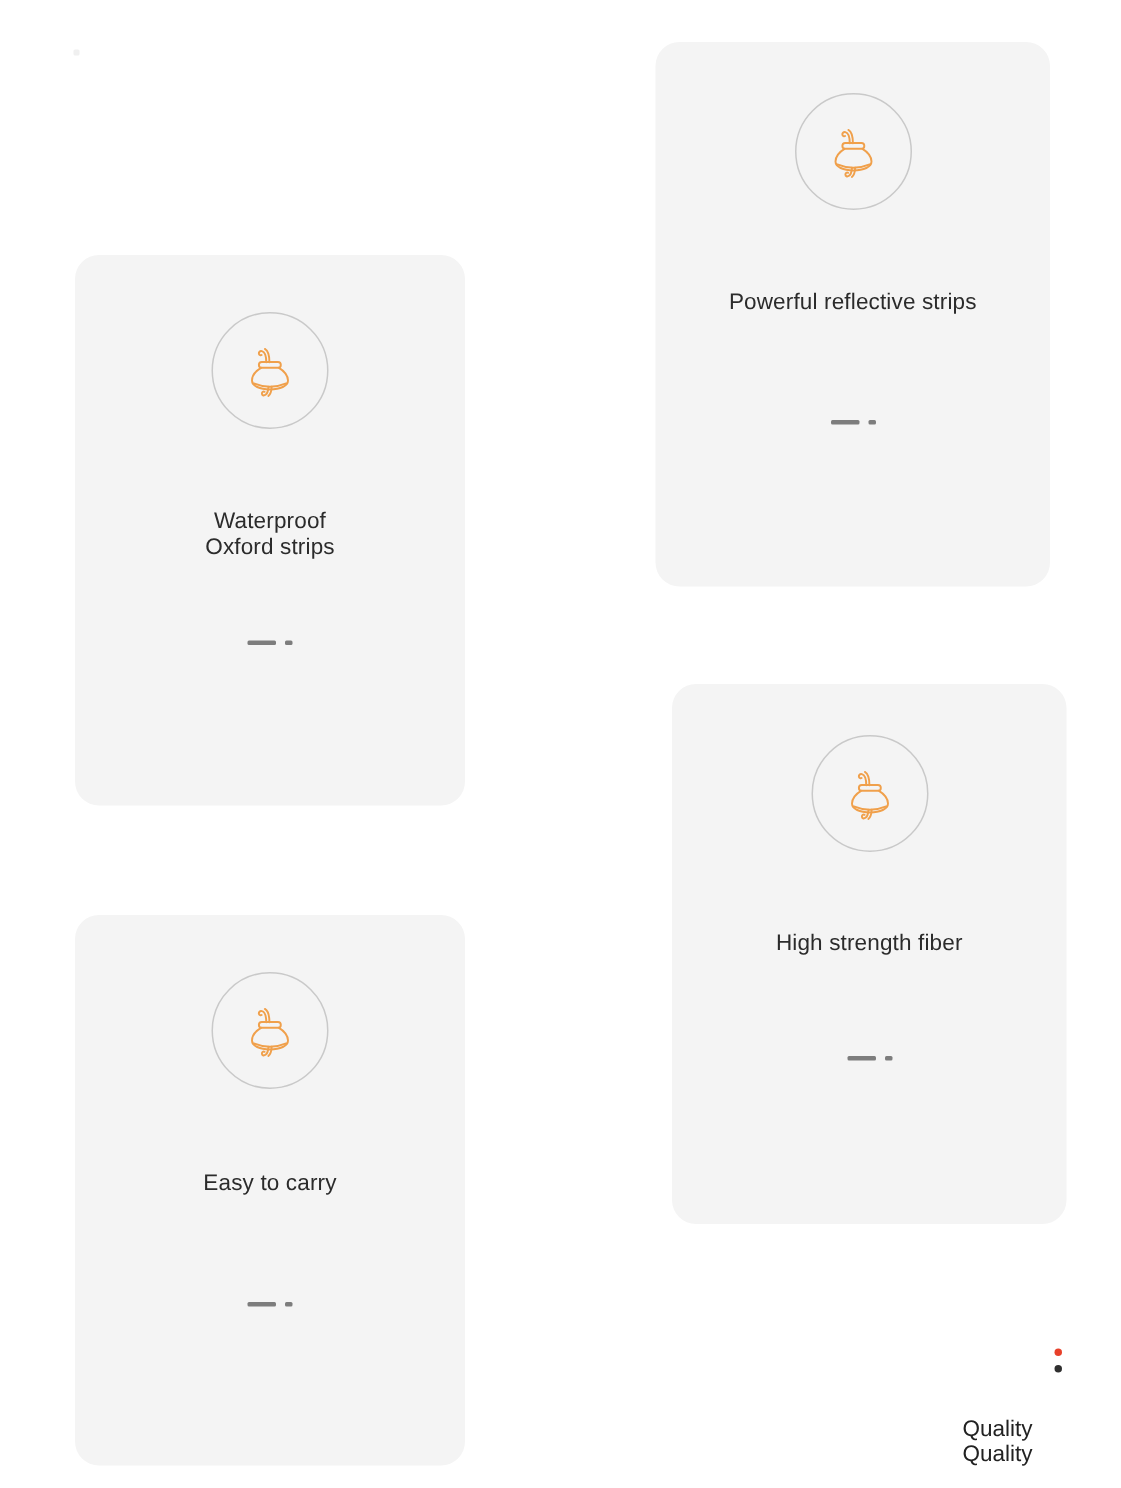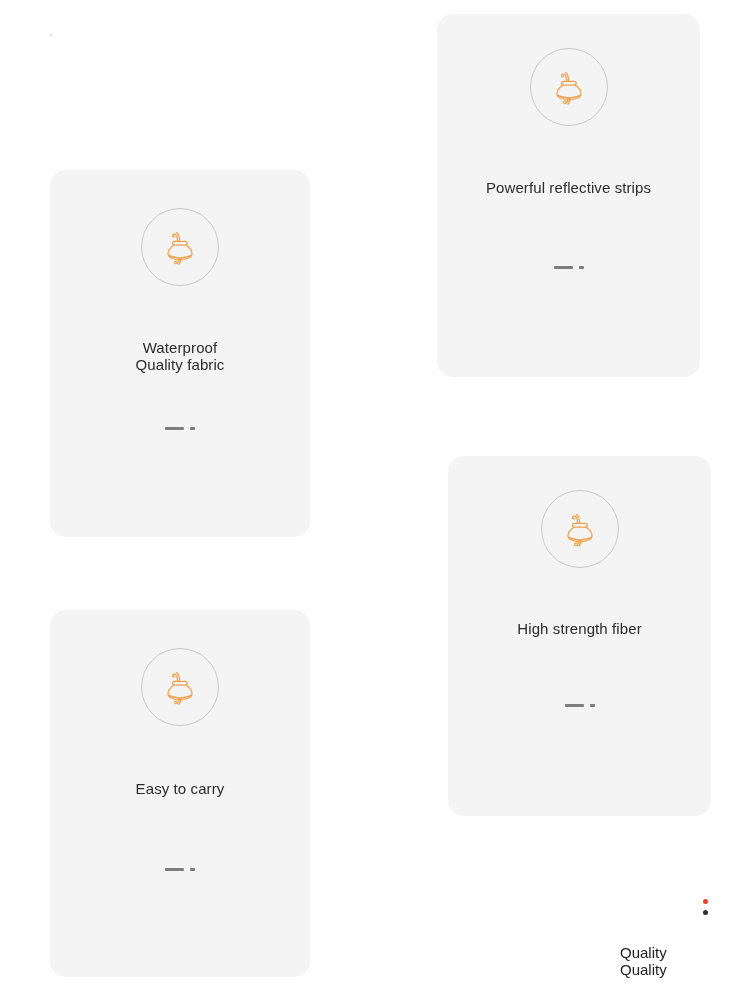--- a/index.html
+++ b/index.html
@@ -78,21 +78,21 @@
   .dash-short {
     display: block;
     width: 5px;
     height: 3px;
     background: #7d7d7d;
     border-radius: 1px;
   }
 
   
   #card-waterproof   { left: 50px;  top: 170px; width: 260px; height: 367px; }
-  #card-reflective   { left: 437px; top: 14px;  width: 263px; height: 363px; }
+  #card-reflective   { left: 437px; top: 28px;  width: 263px; height: 363px; }
   #card-easycarry    { left: 50px;  top: 610px; width: 260px; height: 367px; }
   #card-highstrength { left: 448px; top: 456px; width: 263px; height: 360px; }
 
   #card-waterproof   .card-icon-wrap { top: 38px; }
   #card-waterproof   .card-title     { top: 169px; }
   #card-waterproof   .card-dashes    { top: 257px; }
 
   #card-reflective   .card-icon-wrap { top: 34px; }
   #card-reflective   .card-title     { top: 165px; }
   #card-reflective   .card-dashes    { top: 252px; }
@@ -130,21 +130,21 @@
     border-radius: 50%;
   }
   .dot-red  { background: #e8402a; }
   .dot-dark { background: #2f2f2f; }
 
   .footer-text {
     position: absolute;
     right: 0;
     top: 45px;
     width: 90px;
-    text-align: left;
+    text-align: center;
     color: #222222;
     font-size: 15px;
     line-height: 17px;
   }
   .footer-line { display: block; }
 
   
   .corner-speck {
     position: absolute;
     left: 49px;
@@ -168,21 +168,21 @@
         <path d="M20.5 17.5 C20.5 12.5 19.2 10.5 17.6 10.1 C16.2 9.8 15.4 10.8 15.6 11.8 C15.8 12.8 16.8 13.1 17.4 12.7"></path>
         <path d="M22.6 17.5 C22.6 12.2 21.4 9.6 19.6 8.6"></path>
         <rect x="15.6" y="17.3" width="14.6" height="3.9" rx="1.9"></rect>
         <path d="M17.0 21.2 C13.4 23.4 11.0 26.6 11.0 29.7 C11.0 33.3 16.2 35.6 23.0 35.6 C29.8 35.6 35.0 33.3 35.0 29.7 C35.0 26.6 32.6 23.4 29.0 21.2"></path>
         <path d="M12.2 31.6 C16.0 33.2 19.4 33.8 23.0 33.8 C26.6 33.8 30.0 33.2 33.8 31.6"></path>
         <path d="M22.0 33.9 C21.8 36.5 21.2 38.4 20.0 39.2 C18.7 40.1 17.6 39.4 17.6 38.3 C17.6 37.3 18.6 36.8 19.4 37.2"></path>
         <path d="M24.1 33.8 C24.0 36.8 23.3 38.9 21.9 40.0"></path>
       </svg>
     </div>
     <div class="card-title">Waterproof
-Quality fabric</div>
+Oxford strips</div>
     <div class="card-dashes">
       <span class="dash-long"></span>
       <span class="dash-short"></span>
     </div>
   </div>
 
   <div class="card" id="card-reflective">
     <div class="card-icon-wrap">
       <svg width="46" height="46" viewBox="0 0 46 46" fill="none" stroke="#f0a04b" stroke-width="1.3" stroke-linecap="round" stroke-linejoin="round">
         <path d="M20.5 17.5 C20.5 12.5 19.2 10.5 17.6 10.1 C16.2 9.8 15.4 10.8 15.6 11.8 C15.8 12.8 16.8 13.1 17.4 12.7"></path>

